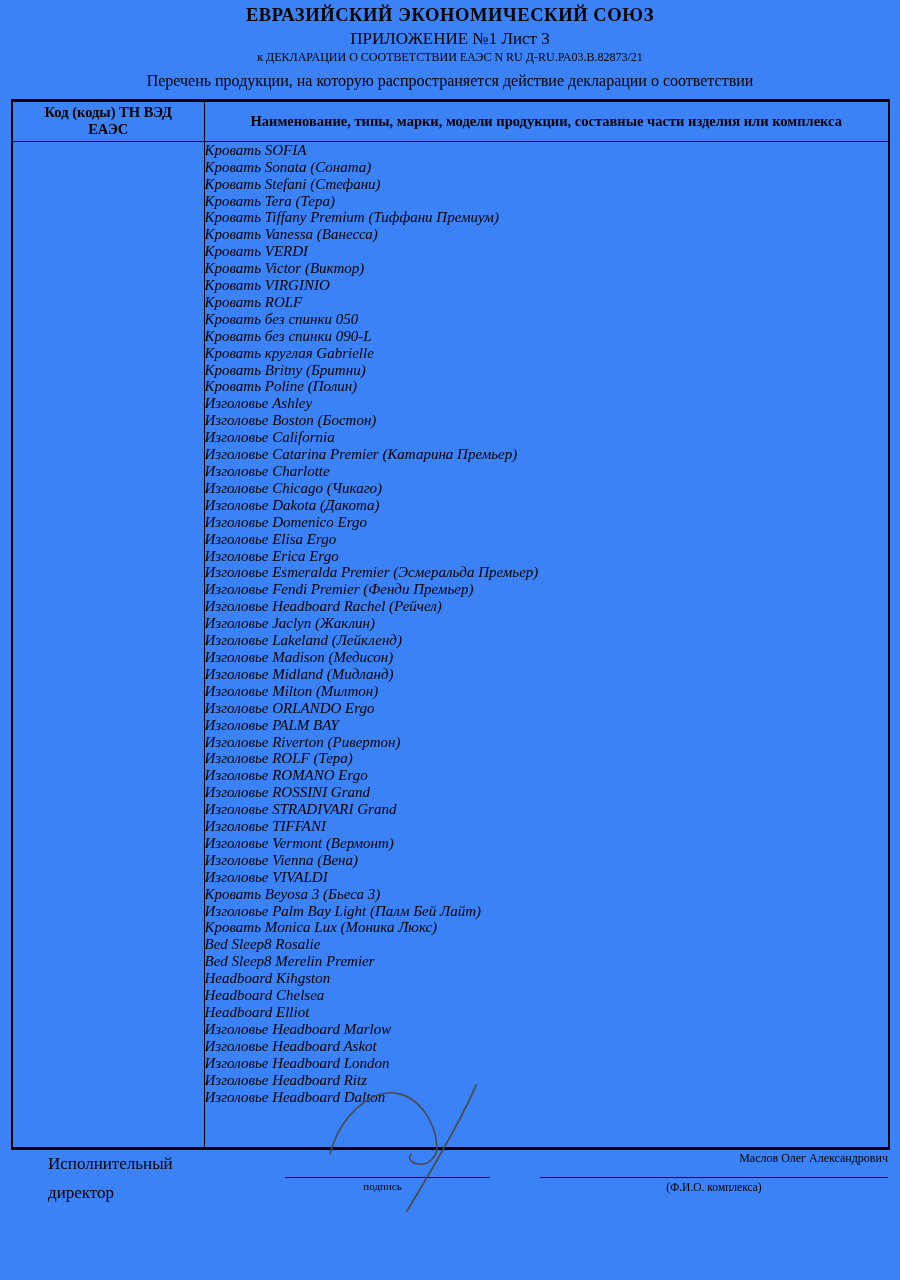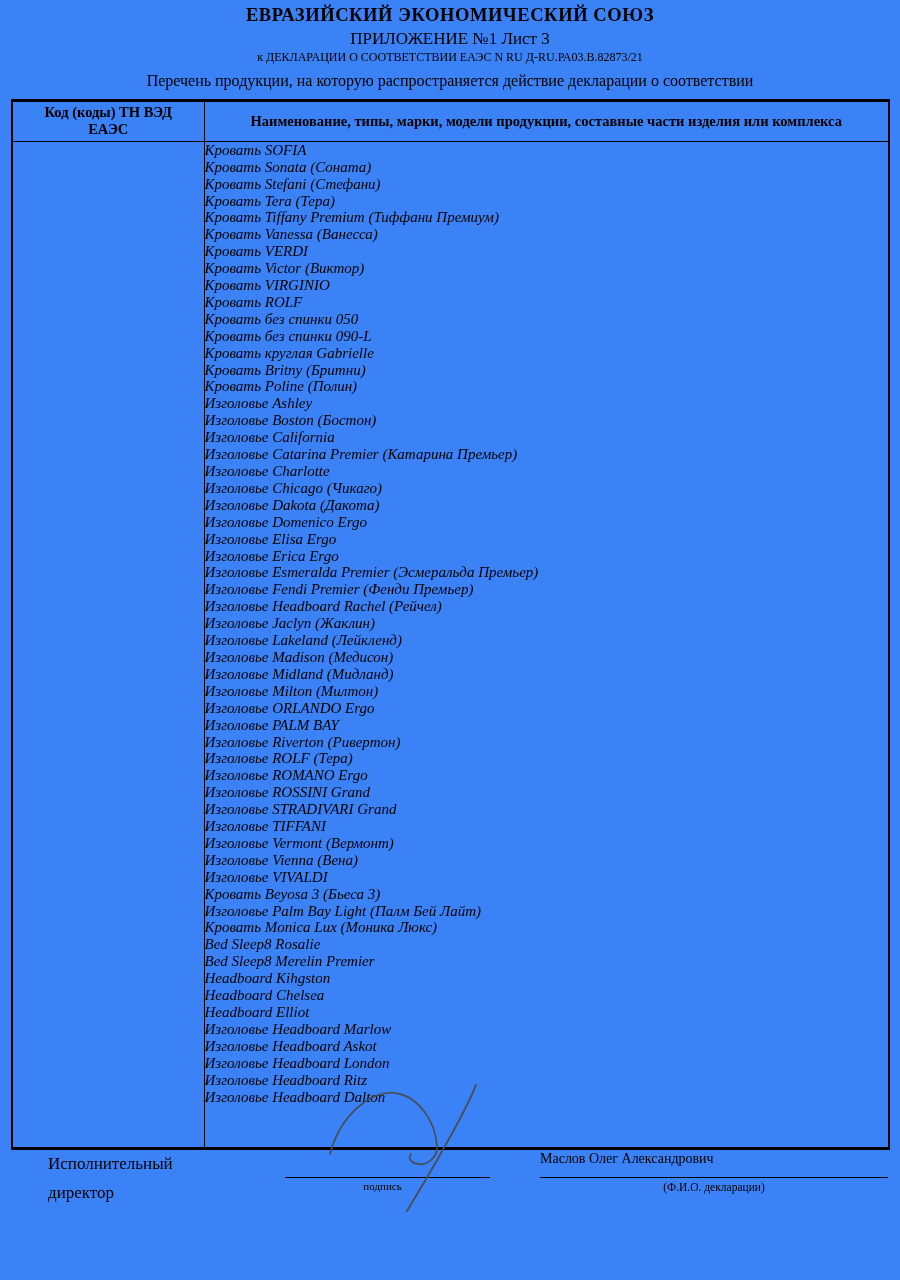--- a/index.html
+++ b/index.html
@@ -62,21 +62,21 @@
   .sign-line {
     position: absolute; left: 285px; top: 1177px; width: 205px;
     border-top: 1.5px solid #000; height: 0;
   }
   .sign-label {
     position: absolute; left: 280px; top: 1180px; width: 205px;
     text-align: center; font-size: 11px;
   }
   .name-text {
     position: absolute; left: 540px; top: 1151px; width: 348px;
-    text-align: left; font-size: 14px;
+    text-align: right; font-size: 12px;
   }
   .name-line {
     position: absolute; left: 540px; top: 1177px; width: 348px;
     border-top: 1.5px solid #000; height: 0;
   }
   .name-label {
     position: absolute; left: 540px; top: 1181px; width: 348px;
     text-align: center; font-size: 11.5px;
   }
 
@@ -179,15 +179,15 @@
     <path d="M 176 7 C 162 42 128 98 107 133" fill="none" stroke="#4a4a4a" stroke-width="1.8" stroke-linecap="round"></path>
   </svg>
 
   <div class="exec-title">Исполнительный директор</div>
 
   <div class="sign-line"></div>
   <div class="sign-label">подпись</div>
 
   <div class="name-text">Маслов Олег Александрович</div>
   <div class="name-line"></div>
-  <div class="name-label">(Ф.И.О. декларации)</div>
+  <div class="name-label">(Ф.И.О. комплекса)</div>
 
 </div>
 
 </body></html>

